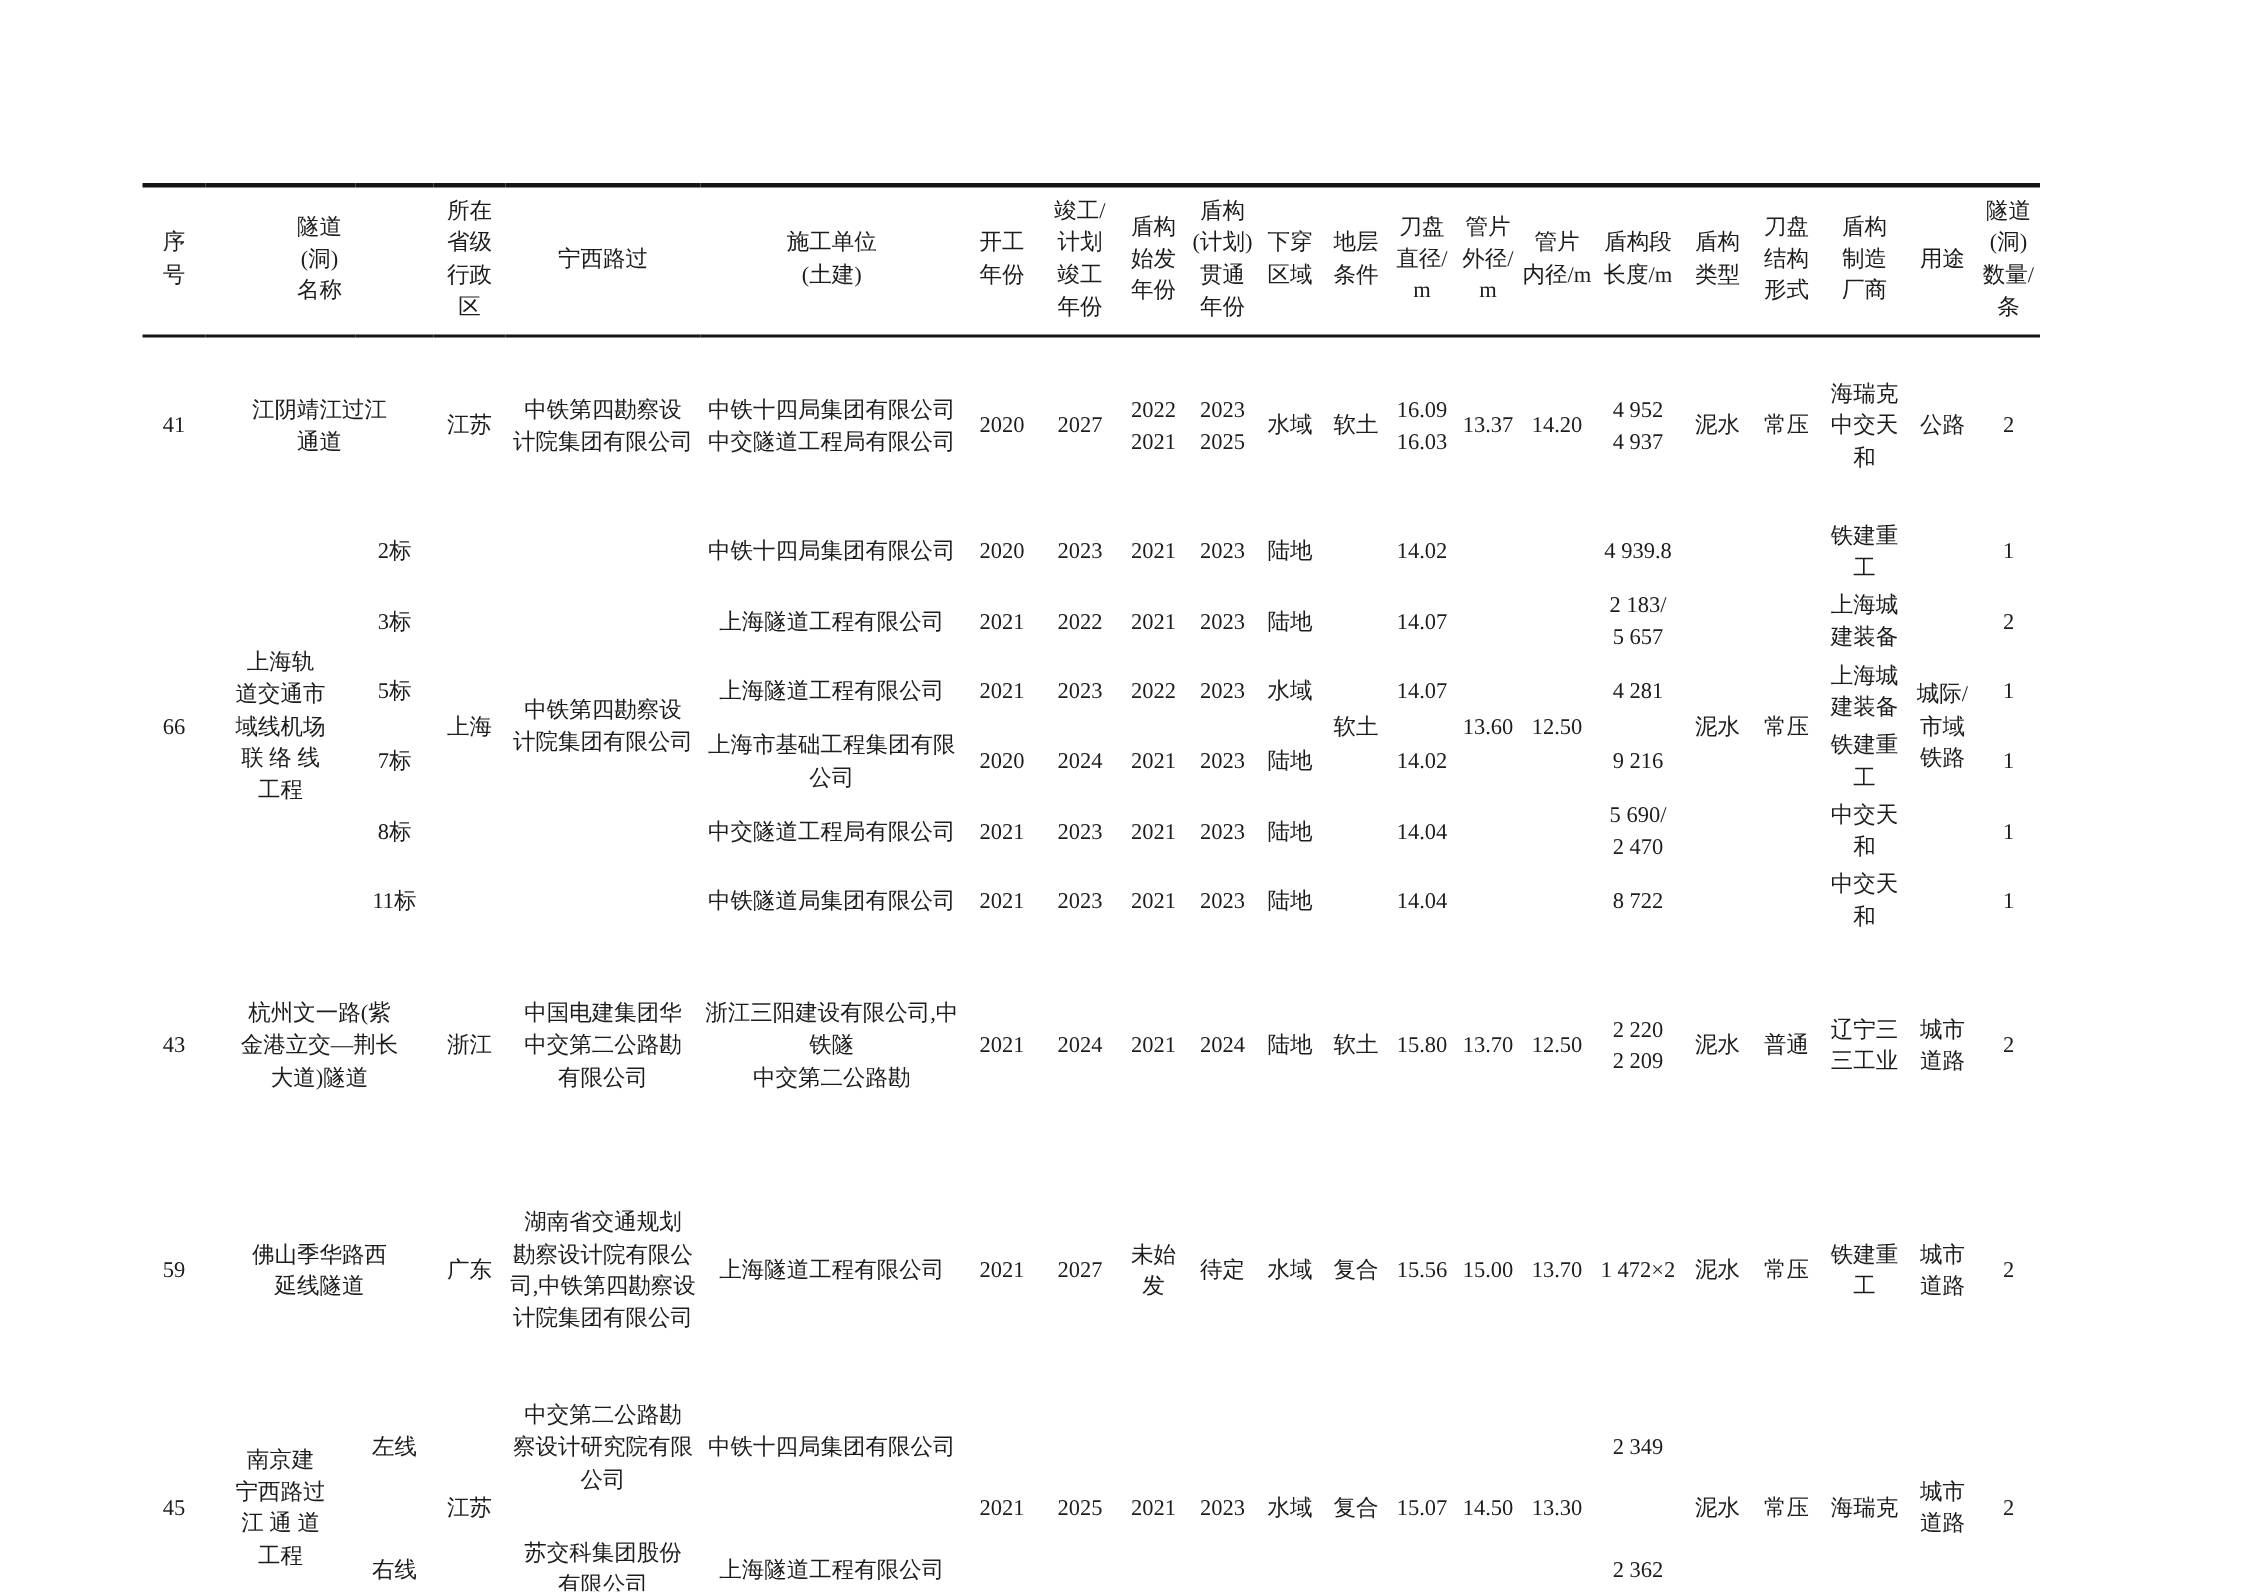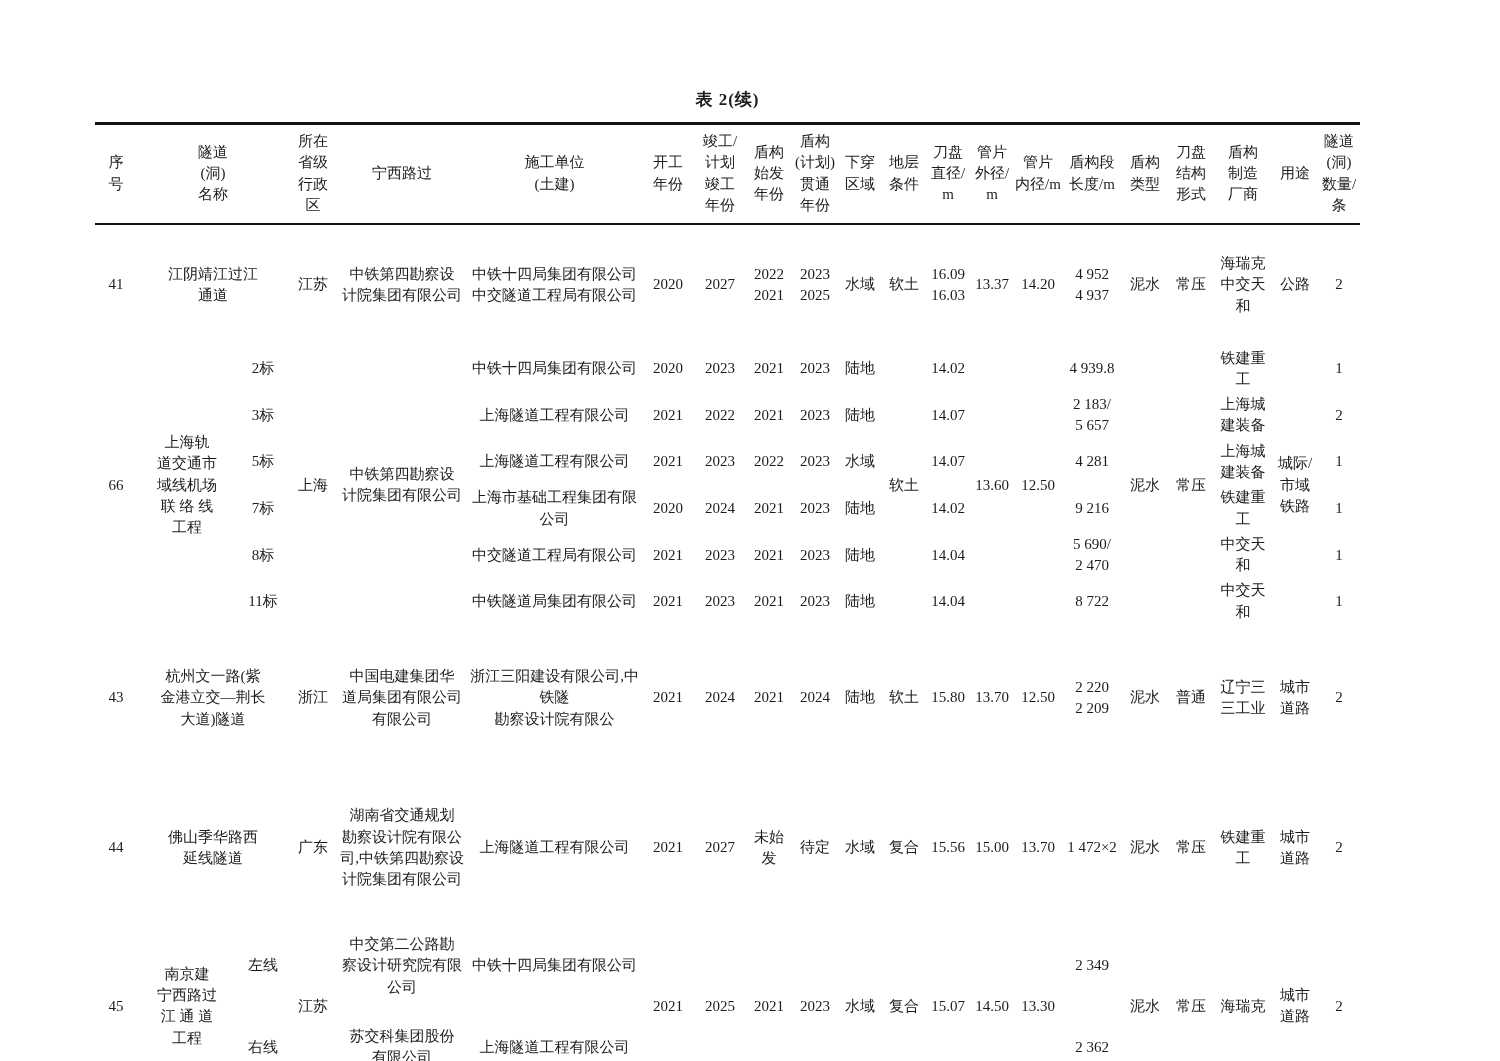--- a/index.html
+++ b/index.html
@@ -53,21 +53,20 @@
   tr.row-43 { height: 146px; }
   tr.row-44 { height: 154px; }
   tr.row-sub45 { height: 82px; }
   td.cell-name { line-height: 1.62; }
 </style>
 </head>
 <body>
 
 <div class="page">
 
-  <div class="table-title">表 2(续)</div>
 
   <table class="tunnel-table">
     <colgroup>
       <col style="width:42px">
         <col style="width:100px">
         <col style="width:52px">
         <col style="width:48px">
       <col style="width:130px">
         <col style="width:175px">
         <col style="width:52px">
@@ -277,24 +276,24 @@
         <td>1</td>
       </tr>
 
       <tr class="row-43">
         <td>43</td>
         <td colspan="2" class="cell-name">杭州文一路(紫
 金港立交—荆长
 大道)隧道</td>
         <td>浙江</td>
         <td>中国电建集团华
-道局集团有限公司
+中交第二公路勘
 有限公司</td>
         <td>浙江三阳建设有限公司,中铁隧
-勘察设计院有限公</td>
+中交第二公路勘</td>
         <td>2021</td>
         <td>2024</td>
         <td>2021</td>
         <td>2024</td>
         <td>陆地</td>
         <td>软土</td>
         <td>15.80</td>
         <td>13.70</td>
         <td>12.50</td>
         <td>2 220
@@ -302,21 +301,21 @@
         <td>泥水</td>
         <td>普通</td>
         <td>辽宁三
 三工业</td>
         <td>城市
 道路</td>
         <td>2</td>
       </tr>
 
       <tr class="row-44">
-        <td>44</td>
+        <td>59</td>
         <td colspan="2" class="cell-name">佛山季华路西
 延线隧道</td>
         <td>广东</td>
         <td>湖南省交通规划
 勘察设计院有限公
 司,中铁第四勘察设
 计院集团有限公司</td>
         <td>上海隧道工程有限公司</td>
         <td>2021</td>
         <td>2027</td>

